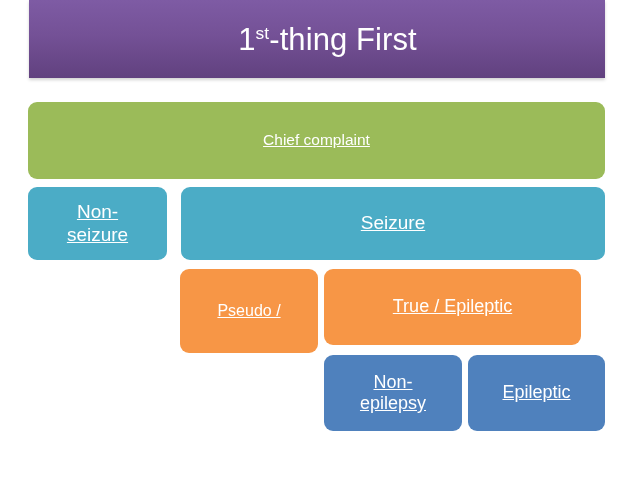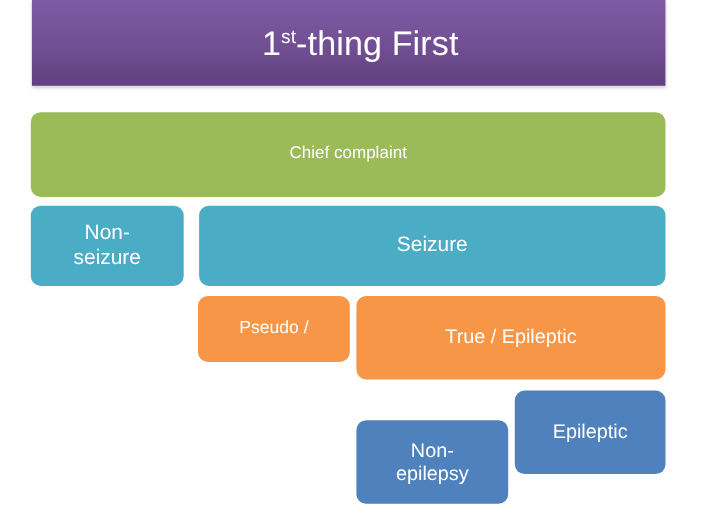--- a/index.html
+++ b/index.html
@@ -60,20 +60,21 @@
     border-radius: 9px;
     display: flex;
     flex-direction: column;
     align-items: center;
     justify-content: center;
     text-align: center;
     color: #ffffff;
     box-sizing: border-box;
     padding: 2px 22px;
     line-height: 1.17;
+    text-decoration: underline;
   }
 
   
   .box-chief {
     left: 28px;
     top: 102px;
     width: 577px;
     height: 77px;
     background: #9bbb59;
     gap: 2px;
@@ -105,42 +106,41 @@
     height: 73px;
     background: #4bacc6;
     font-size: 19px;
   }
 
   
   .box-pseudo {
     left: 180px;
     top: 269px;
     width: 138px;
-    height: 60px;
+    height: 84px;
     background: #f79646;
     font-size: 16px;
   }
   .box-true {
     left: 324px;
     top: 269px;
-    width: 281px;
+    width: 257px;
     height: 76px;
     background: #f79646;
     font-size: 18px;
   }
 
   
   .box-nonepilepsy {
     left: 324px;
     top: 355px;
     width: 138px;
     height: 76px;
     background: #4f81bd;
     font-size: 18px;
-    margin-top: 27px;
   }
   .box-epilepsy {
     left: 468px;
     top: 355px;
     width: 137px;
     height: 76px;
     background: #4f81bd;
     font-size: 18px;
   }
 

